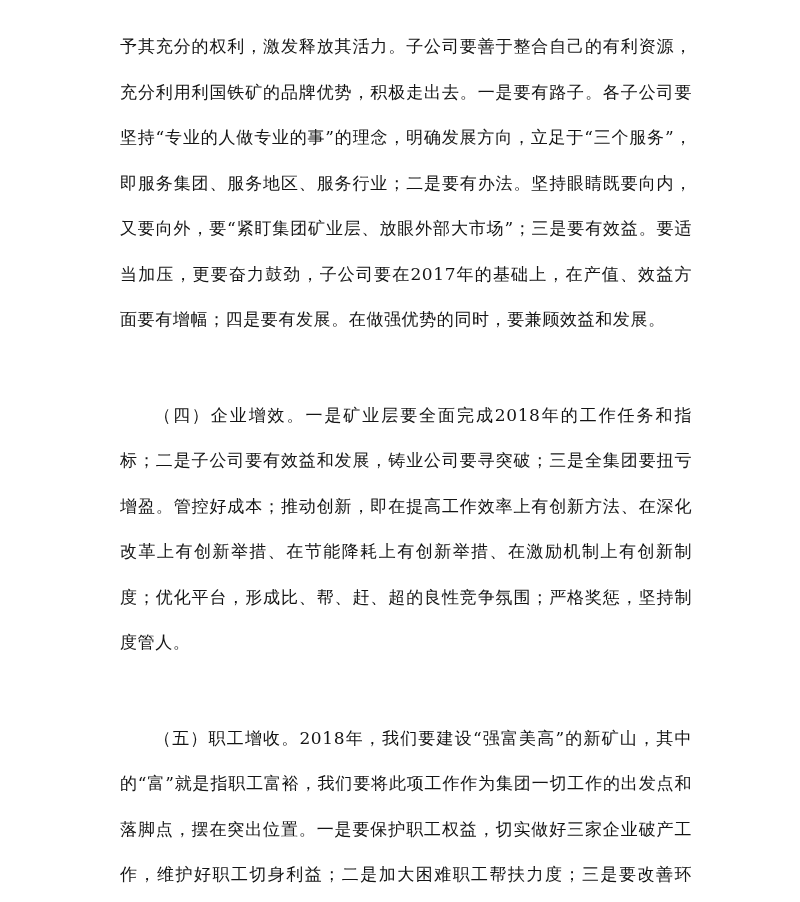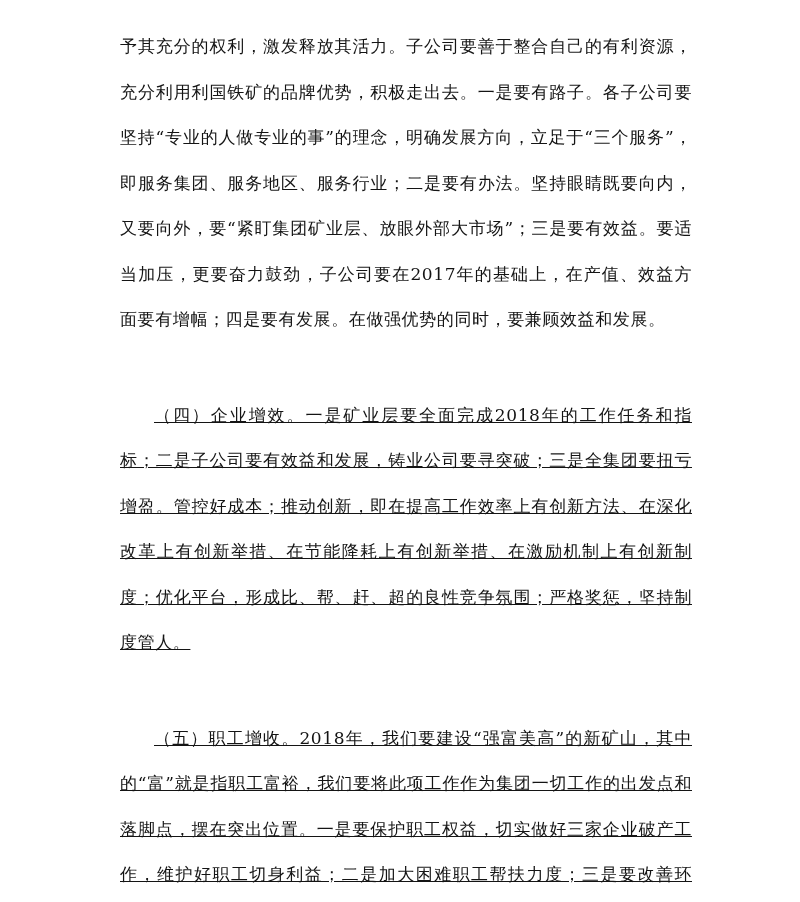--- a/index.html
+++ b/index.html
@@ -26,21 +26,20 @@
     font-size: 17px;
     line-height: 45.5px;
     text-align: justify;
     text-justify: inter-ideograph;
     letter-spacing: 0.6px;
     color: #141414;
     font-weight: 500;
   }
   .para.indent {
     text-indent: 2em;
-    text-decoration: underline;
   }
   .spacer {
     height: 18px;
   }
 </style>
 </head>
 <body>
 
 <div id="page">
 

